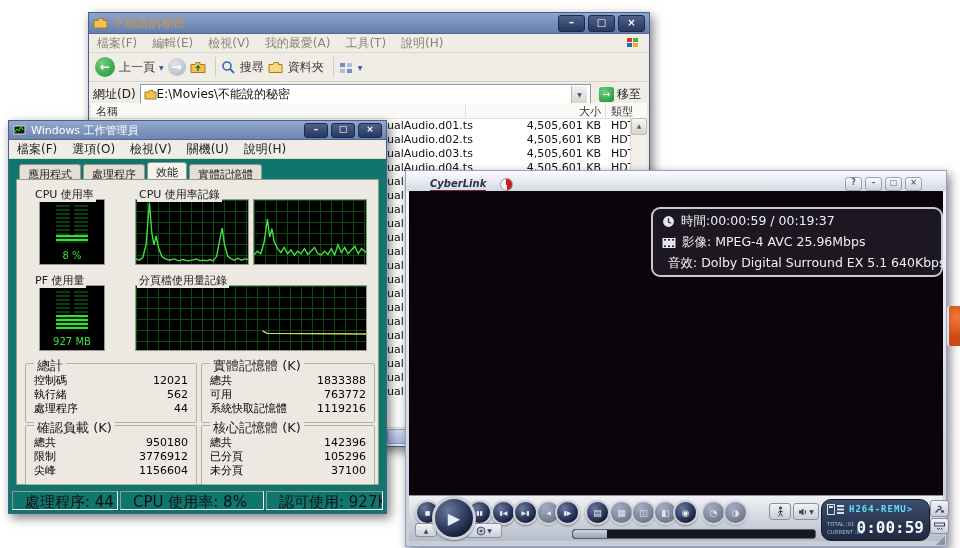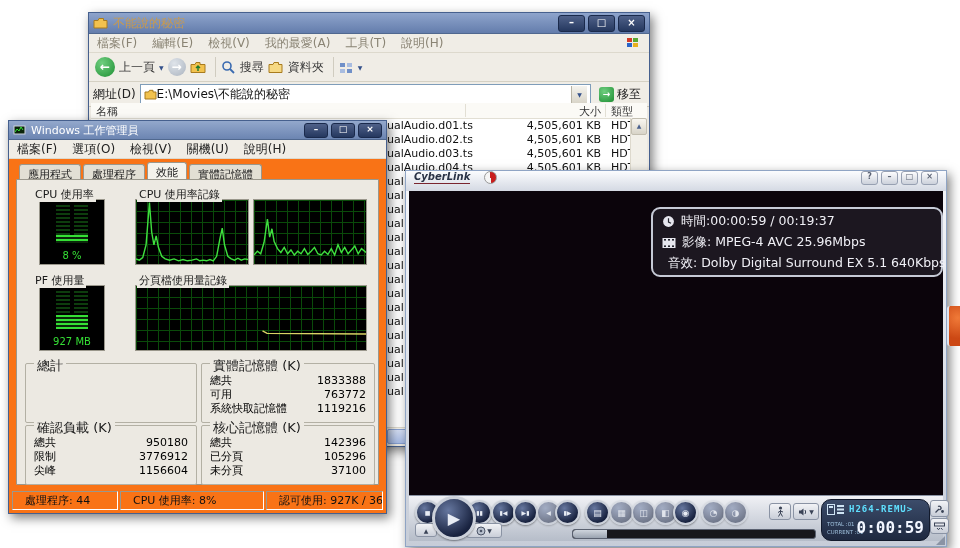--- a/index.html
+++ b/index.html
@@ -47,21 +47,21 @@
   .fname{position:absolute;left:296px}
   .fsize{position:absolute;left:378px;width:132px;text-align:right}
   .ftype{position:absolute;left:520px}
   .vscroll{position:absolute;right:0;top:15px;width:16px;bottom:16px;background:#f2f0e9;border-left:1px solid #ddd9cd}
   .sbtn{height:15px;background:linear-gradient(#f8f6f0,#d8d4c8);border:1px solid #c2beb0;border-radius:2px;
     text-align:center;font-size:6px;line-height:14px;color:#4a618e}
   .hscroll{position:absolute;left:0;right:16px;bottom:0;height:16px;background:#f2f0e9;border-top:1px solid #ddd9cd}
   .hthumb{position:absolute;left:296px;top:1px;width:86px;height:13px;border-radius:2px;
     background:linear-gradient(#d5dff4,#a8bce6);border:1px solid #87a0d2}
   
-  #taskmgr{left:8px;top:120px;width:377px;height:392px;background:#f97316;border:1px solid #46608e}
+  #taskmgr{left:8px;top:120px;width:377px;height:392px;background:#0f766e;border:1px solid #46608e}
   #taskmgr .xtitle{height:18px;background:linear-gradient(#93a8cc,#6c85b2)}
   #taskmgr .ttext{color:#fff;font-size:11px}
   #taskmgr .tbtn{width:22px;height:13px;line-height:11px;font-size:9px}
   .tabstrip{position:absolute;left:10px;top:40px;height:19px}
   .tab{display:inline-block;padding:2px 8px 2px;font-size:11px;color:#222;background:#e2dfd4;
     border:1px solid #9a978c;border-bottom:none;border-radius:3px 3px 0 0;margin-right:2px;position:relative;top:2px}
   .tab.active{background:#f5f3ec;top:0;padding-bottom:4px}
   .tm-page{position:absolute;left:7px;right:7px;top:58px;bottom:28px;background:#ece9e2;border:1px solid #9a978c;border-radius:1px}
   .glabel{position:absolute;font-size:11px;color:#1a1a1a;background:#ece9e2;padding:0 2px;z-index:2}
   .gauge{position:absolute;width:64px;height:64px;background:#000;border:1px solid #9a978c}
@@ -70,26 +70,26 @@
   .gval{position:absolute;bottom:3px;width:100%;text-align:center;color:#35e035;font-size:10px}
   .gpanel{position:absolute;height:64px;background:#000;border:1px solid #9a978c;
     background-image:repeating-linear-gradient(90deg,#0a4a0a 0 1px,transparent 1px 11px),
                      repeating-linear-gradient(180deg,#0a4a0a 0 1px,transparent 1px 11px)}
   .gpanel svg{position:absolute;left:0;top:0;width:100%;height:100%}
   .gbox{position:absolute;border:1px solid #b3b0a4;border-radius:2px}
   .gtitle{position:absolute;top:-7px;left:8px;background:#ece9e2;padding:0 3px;font-size:13px;color:#1a1a1a}
   .gbody{position:absolute;left:8px;right:8px;top:10px}
   .srow{display:flex;justify-content:space-between;font-size:11px;color:#000;height:14px;line-height:14px}
   .tm-status{position:absolute;left:3px;right:3px;bottom:3px;height:19px;display:flex;gap:2px}
-  .scell{border:1px solid;border-color:#9a978c #fff #fff #9a978c;font-size:11px;color:#111;
+  .scell{border:1px solid;border-color:#9a978c #fff #fff #9a978c;font-size:15px;color:#111;
     padding:1px 12px;white-space:nowrap;overflow:hidden}
   .scell:nth-child(1){width:80px}.scell:nth-child(2){width:118px}.scell:nth-child(3){flex:1}
   
   #player{left:405px;top:170px;width:540px;height:375px;background:linear-gradient(#f6f7fa,#c7cdd8);border:1px solid #8fa4c4}
-  .ptop{position:absolute;left:0;right:0;top:0;height:20px;display:flex;align-items:flex-start;padding:0 8px;
+  .ptop{position:absolute;left:0;right:0;top:0;height:20px;display:flex;align-items:flex-end;padding:0 24px;
     background:linear-gradient(#fbfcfe,#d4d9e3)}
   .brand{font-size:10px;font-weight:bold;font-style:italic;color:#2a3346;border-bottom:1px solid #7a2530;padding-bottom:1px}
   .plogo{width:11px;height:11px;border-radius:50%;margin-left:14px;border:1px solid #999;
     background:conic-gradient(#c81e1e 0 180deg,#f5f5f5 180deg 360deg)}
   .ptop .spacer{flex:1}
   .pbtn{width:15px;height:12px;border-radius:3px;margin-left:3px;text-align:center;line-height:10px;
     background:linear-gradient(#fdfdfe,#ccd1db);border:1px solid #97a0b2;color:#5a6274;font-size:8px;font-weight:bold}
   .pv{position:absolute;left:3px;right:3px;top:20px;bottom:50px;background:#0b040b}
   .osd{position:absolute;left:242px;top:16px;width:288px;height:66px;border:2px solid #c6cad6;border-radius:9px;
     background:rgba(34,30,40,.72);color:#f0f0f6;font-size:12.5px}
@@ -326,20 +326,34 @@
     </div>
     <span class="glabel" style="left:128px;top:152px">分頁檔使用量記錄</span>
     <div class="gpanel" style="left:126px;top:164px;width:230px">
       <svg viewBox="0 0 100 100" preserveAspectRatio="none">
           <polyline points="55,70 57,74 100,75" fill="none" stroke="#d8d464" stroke-width="1.4" vector-effect="non-scaling-stroke"></polyline>
         </svg>
     </div>
 
     <div class="gbox" style="left:16px;top:242px;width:170px;height:58px">
       <span class="gtitle">總計</span>
+      <div class="gbody">
+          <div class="srow">
+            <span class="sl">控制碼</span>
+            <span class="sv">12021</span>
+          </div>
+          <div class="srow">
+            <span class="sl">執行緒</span>
+            <span class="sv">562</span>
+          </div>
+          <div class="srow">
+            <span class="sl">處理程序</span>
+            <span class="sv">44</span>
+          </div>
+        </div>
     </div>
     <div class="gbox" style="left:192px;top:242px;width:172px;height:58px">
       <span class="gtitle">實體記憶體 (K)</span>
       <div class="gbody">
           <div class="srow">
             <span class="sl">總共</span>
             <span class="sv">1833388</span>
           </div>
           <div class="srow">
             <span class="sl">可用</span>

